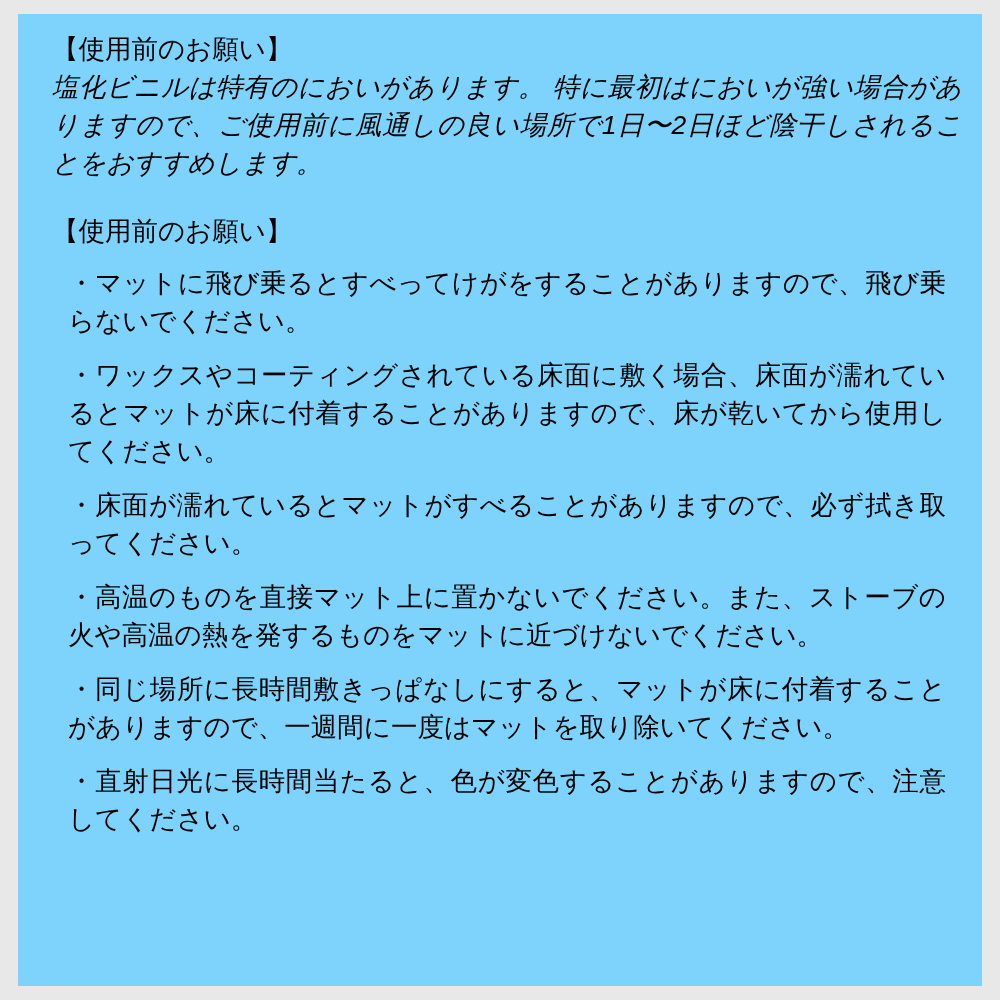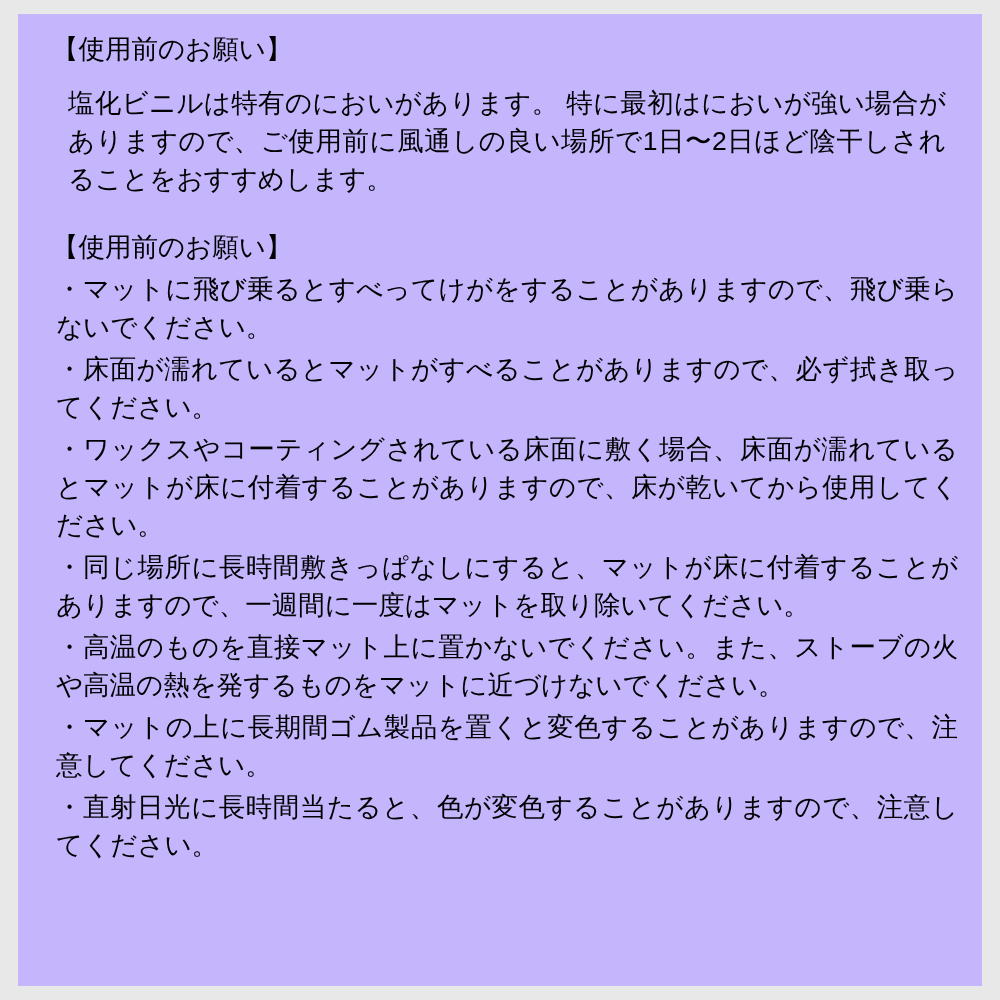--- a/index.html
+++ b/index.html
@@ -12,21 +12,21 @@
     background: #e8e8e8;
     font-family: "Liberation Sans", "DejaVu Sans", sans-serif;
     overflow: hidden;
   }
   .page {
     position: absolute;
     left: 18px;
     top: 14px;
     width: 964px;
     height: 972px;
-    background: #c4b5fd;
+    background: #7dd3fc;
     box-sizing: border-box;
   }
   .content {
     position: absolute;
     left: 34px;
     top: 16px;
     right: 20px;
     font-size: 26.5px;
     line-height: 38px;
     color: #000000;
@@ -38,50 +38,51 @@
   .section:last-child {
     margin-bottom: 0;
   }
   .heading {
     margin: 0;
     font-weight: normal;
     font-size: 26.5px;
     line-height: 38px;
   }
   .para {
+    margin: 0;
+    text-align: justify;
+    text-justify: inter-character;
+    font-style: italic;
+  }
+  .bullet {
     margin: 16px;
     text-align: justify;
     text-justify: inter-character;
-  }
-  .bullet {
-    margin: 4px;
-    text-align: justify;
-    text-justify: inter-character;
+    font-family: Liberation Mono, monospace;
   }
 </style>
 </head>
 <body>
 
 <div class="page">
   <div class="content">
 
     <div class="section">
       <p class="heading">【使用前のお願い】</p>
       <p class="para">塩化ビニルは特有のにおいがあります。 特に最初はにおいが強い場合がありますので、ご使用前に風通しの良い場所で1日〜2日ほど陰干しされることをおすすめします。</p>
     </div>
 
     <div class="section">
     </div>
 
     <div class="section">
       <p class="heading">【使用前のお願い】</p>
       <p class="bullet">・マットに飛び乗るとすべってけがをすることがありますので、飛び乗らないでください。</p>
+      <p class="bullet">・ワックスやコーティングされている床面に敷く場合、床面が濡れているとマットが床に付着することがありますので、床が乾いてから使用してください。</p>
       <p class="bullet">・床面が濡れているとマットがすべることがありますので、必ず拭き取ってください。</p>
-      <p class="bullet">・ワックスやコーティングされている床面に敷く場合、床面が濡れているとマットが床に付着することがありますので、床が乾いてから使用してください。</p>
+      <p class="bullet">・高温のものを直接マット上に置かないでください。また、ストーブの火や高温の熱を発するものをマットに近づけないでください。</p>
       <p class="bullet">・同じ場所に長時間敷きっぱなしにすると、マットが床に付着することがありますので、一週間に一度はマットを取り除いてください。</p>
-      <p class="bullet">・高温のものを直接マット上に置かないでください。また、ストーブの火や高温の熱を発するものをマットに近づけないでください。</p>
-      <p class="bullet">・マットの上に長期間ゴム製品を置くと変色することがありますので、注意してください。</p>
       <p class="bullet">・直射日光に長時間当たると、色が変色することがありますので、注意してください。</p>
 
     </div>
 
   </div>
 </div>
 
 </body></html>

